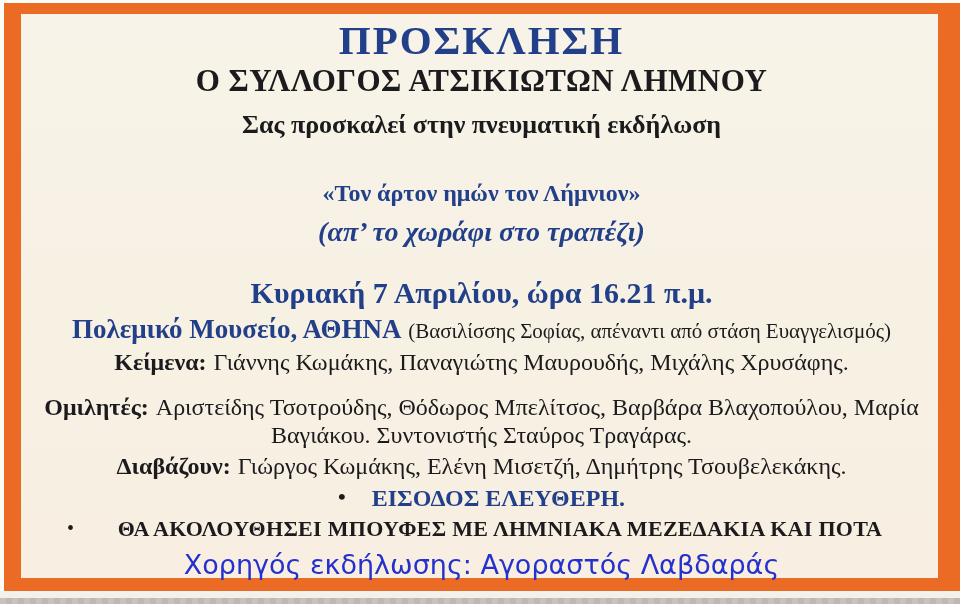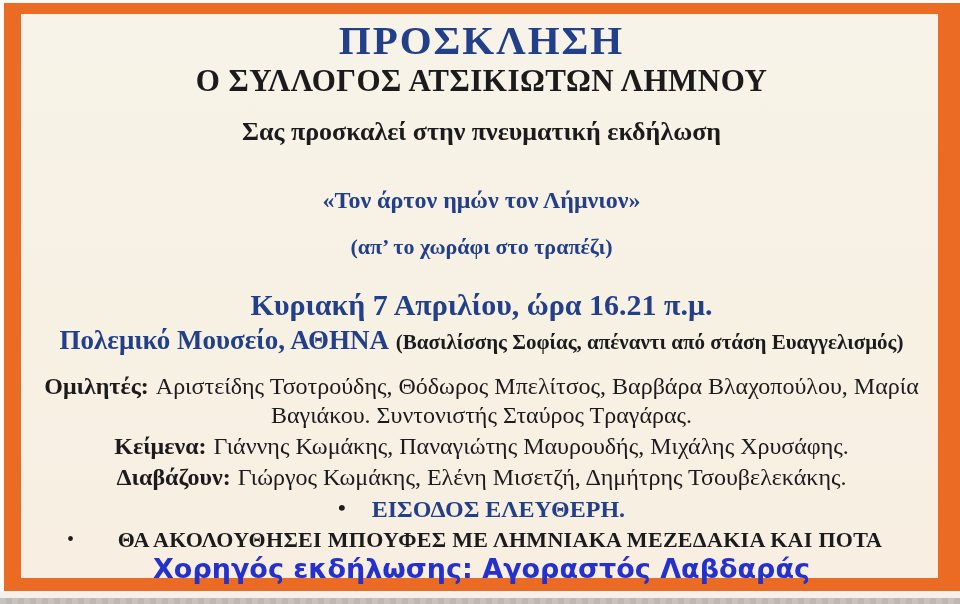--- a/index.html
+++ b/index.html
@@ -21,37 +21,37 @@
   .paper{
     width:100%;height:100%;box-sizing:border-box;
     padding:2px 12px 0 16px;
     text-align:center;color:#1b1b1d;
   }
   .navy{color:#223f8a;margin-top:24px;}
   .blue{color:#2431cd;}
   .b{font-weight:bold;}
   .title{font-size:41px;font-weight:bold;letter-spacing:2px;line-height:1.1;margin:2px 0 0;}
   .org{font-size:31px;font-weight:bold;line-height:1.15;letter-spacing:.5px;}
-  .invite{font-size:26px;font-weight:bold;line-height:1.15;margin-top:18px;}
+  .invite{font-size:26px;font-weight:bold;line-height:1.15;margin-top:11px;}
   .event-title{font-size:24px;font-weight:bold;line-height:1.15;margin-top:40px;}
-  .event-sub{font-size:22px;font-weight:bold;line-height:1.15;margin-top:20px;}
+  .event-sub{font-size:28px;font-weight:bold;line-height:1.15;margin-top:9px;font-style:italic;}
   .date{font-size:30px;font-weight:bold;line-height:1.15;margin-top:28px;}
   .venue{font-size:27px;line-height:1.2;margin-top:2px;white-space:nowrap;}
-  .venue .note{font-size:21px;font-weight:bold;color:#1b1b1d;}
+  .venue .note{font-size:21px;font-weight:normal;color:#1b1b1d;}
   .people{font-size:24px;line-height:1.18;margin-top:16px;}
   .people .label{font-weight:bold;margin-right:7px;}
   .single{margin-top:3px;}
   .bullet-line{font-size:24px;font-weight:bold;margin-top:3px;line-height:1.15;}
   .bullet-dot{display:inline-block;margin-right:26px;font-size:22px;vertical-align:2px;}
   .bullet-row{display:flex;align-items:center;margin-top:4px;}
   .bullet-row .dot{margin-left:30px;font-size:20px;color:#1b1b1d;}
   .bullet-row .txt{flex:1;text-align:center;font-size:22px;font-weight:bold;
     letter-spacing:.3px;white-space:nowrap;line-height:1.15;}
   .sponsor{font-family:"DejaVu Sans","Liberation Sans",sans-serif;
-    font-size:27px;font-weight:bold;margin-top:0;line-height:1.2;}
+    font-size:27px;font-weight:normal;margin-top:8px;line-height:1.2;}
 </style>
 </head>
 <body>
 
 <div class="frame">
   <div class="paper">
 
     <div class="title navy">ΠΡΟΣΚΛΗΣΗ</div>
 
     <div class="org">Ο ΣΥΛΛΟΓΟΣ ΑΤΣΙΚΙΩΤΩΝ ΛΗΜΝΟΥ</div>
@@ -62,26 +62,26 @@
 
     <div class="event-sub navy">(απ’ το χωράφι στο τραπέζι)</div>
 
     <div class="date navy">Κυριακή 7 Απριλίου, ώρα 16.21 π.μ.</div>
 
     <div class="venue">
       <span class="b navy">Πολεμικό Μουσείο, ΑΘΗΝΑ</span>
       <span class="note">(Βασιλίσσης Σοφίας, απέναντι από στάση Ευαγγελισμός)</span>
     </div>
 
+    <div class="people single">
+      <span class="label">Κείμενα:</span><span>Γιάννης Κωμάκης, Παναγιώτης Μαυρουδής, Μιχάλης Χρυσάφης.</span>
+    </div>
+
     <div class="people">
       <span class="label">Ομιλητές:</span><span>Αριστείδης Τσοτρούδης, Θόδωρος Μπελίτσος, Βαρβάρα Βλαχοπούλου, Μαρία Βαγιάκου. Συντονιστής Σταύρος Τραγάρας.</span>
-    </div>
-
-    <div class="people single">
-      <span class="label">Κείμενα:</span><span>Γιάννης Κωμάκης, Παναγιώτης Μαυρουδής, Μιχάλης Χρυσάφης.</span>
     </div>
 
     <div class="people single">
       <span class="label">Διαβάζουν:</span><span>Γιώργος Κωμάκης, Ελένη Μισετζή, Δημήτρης Τσουβελεκάκης.</span>
     </div>
 
     <div class="bullet-line">
       <span class="bullet-dot">•</span><span class="navy">ΕΙΣΟΔΟΣ ΕΛΕΥΘΕΡΗ.</span>
     </div>
 

